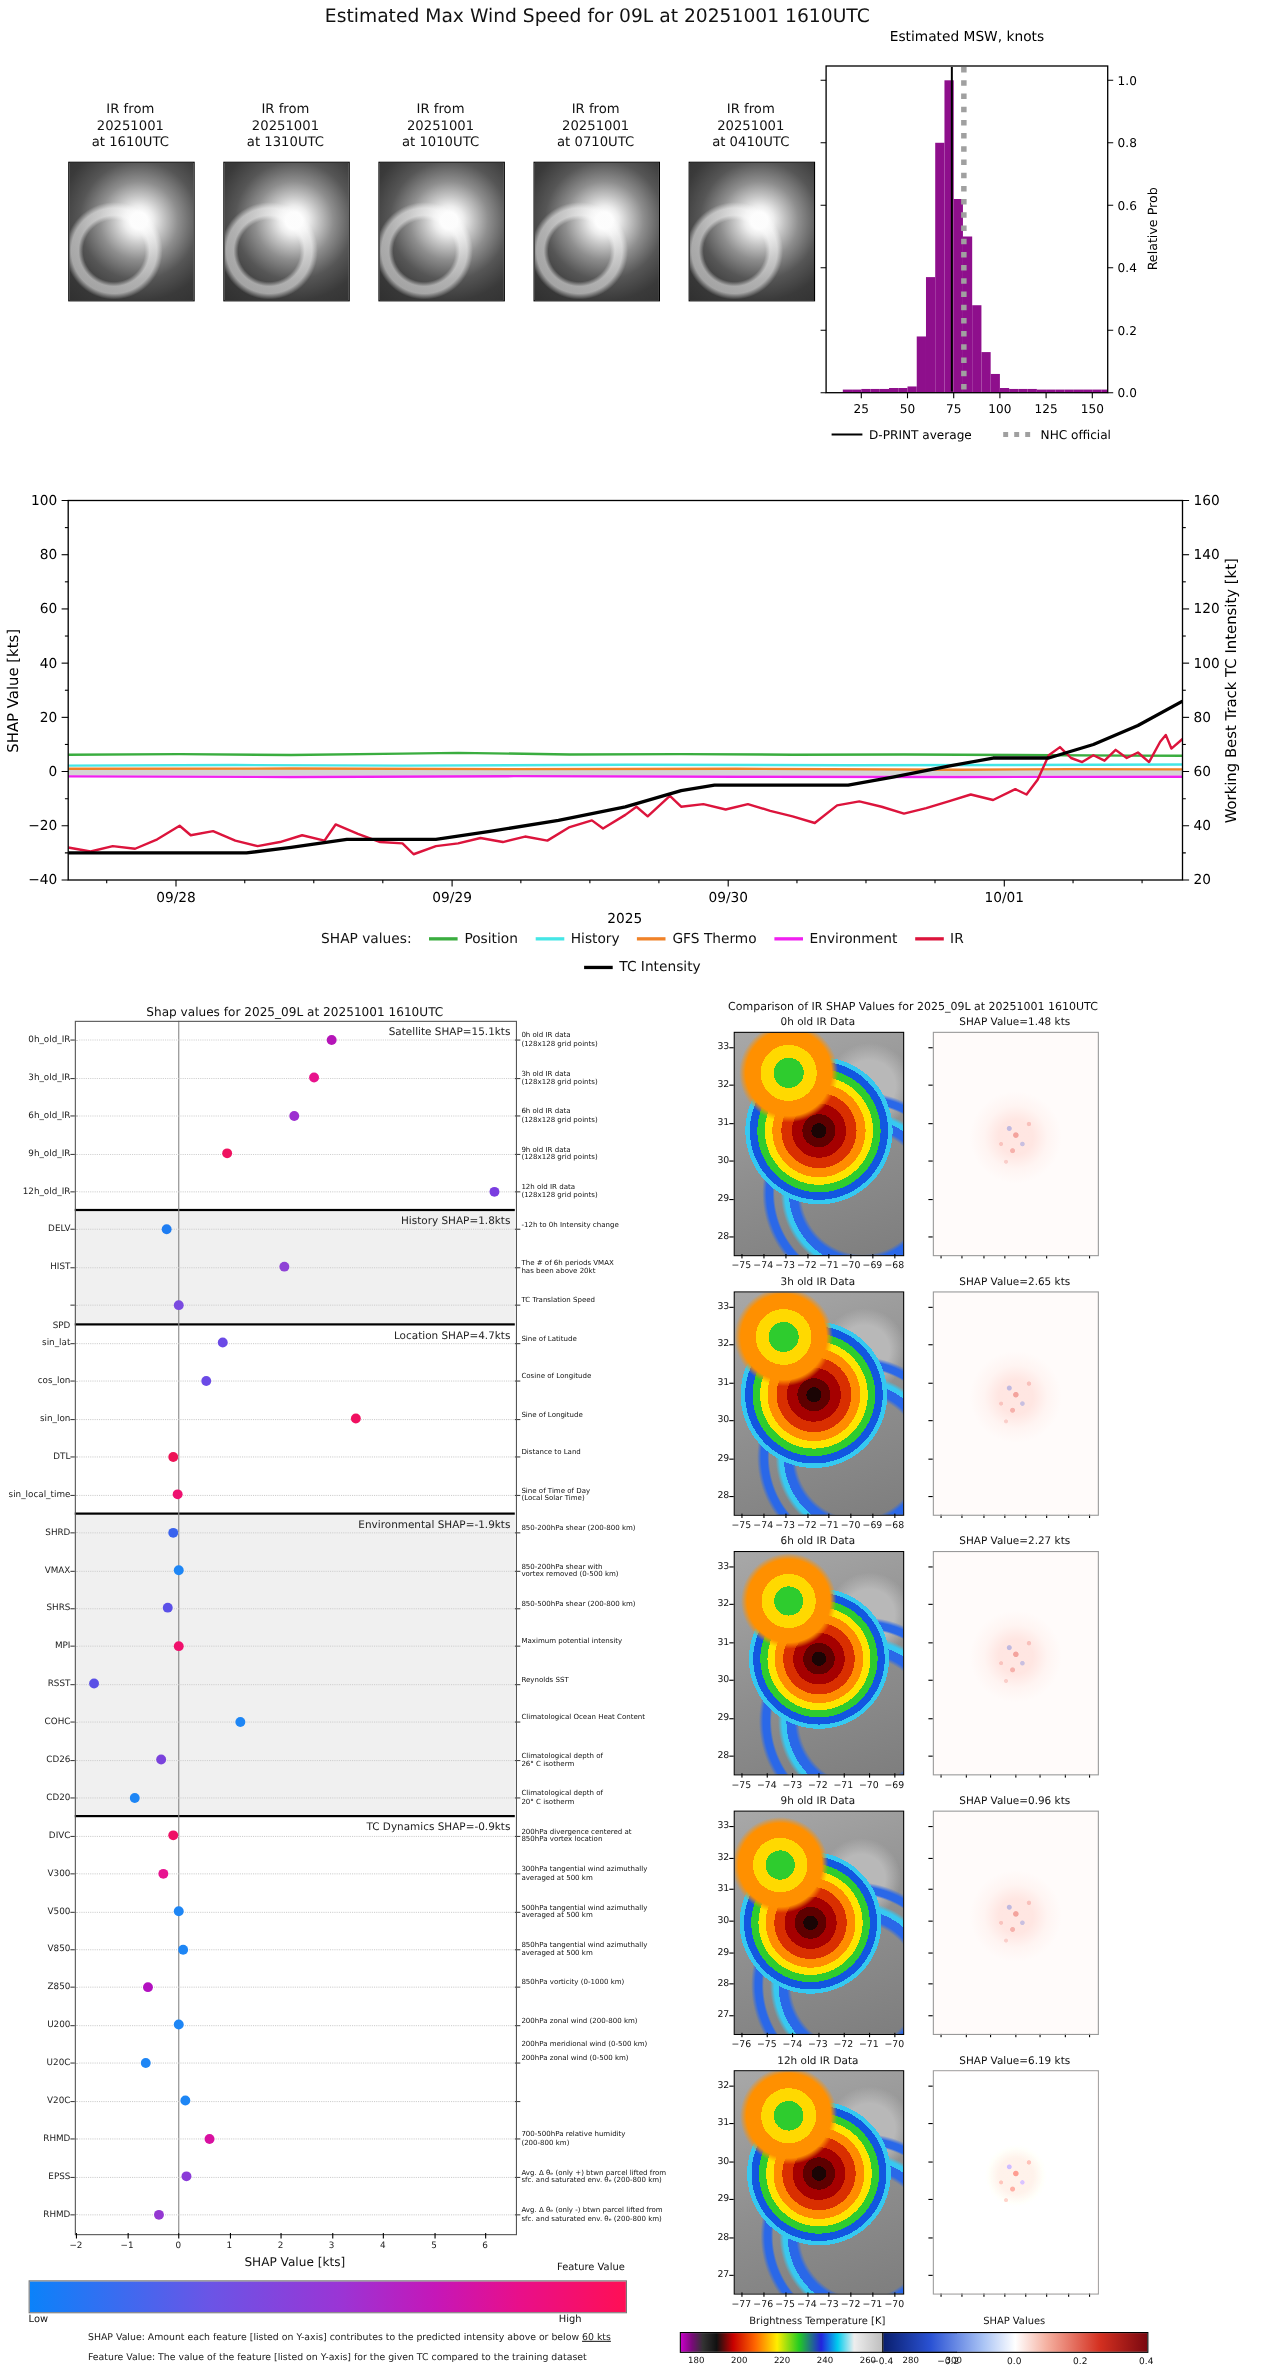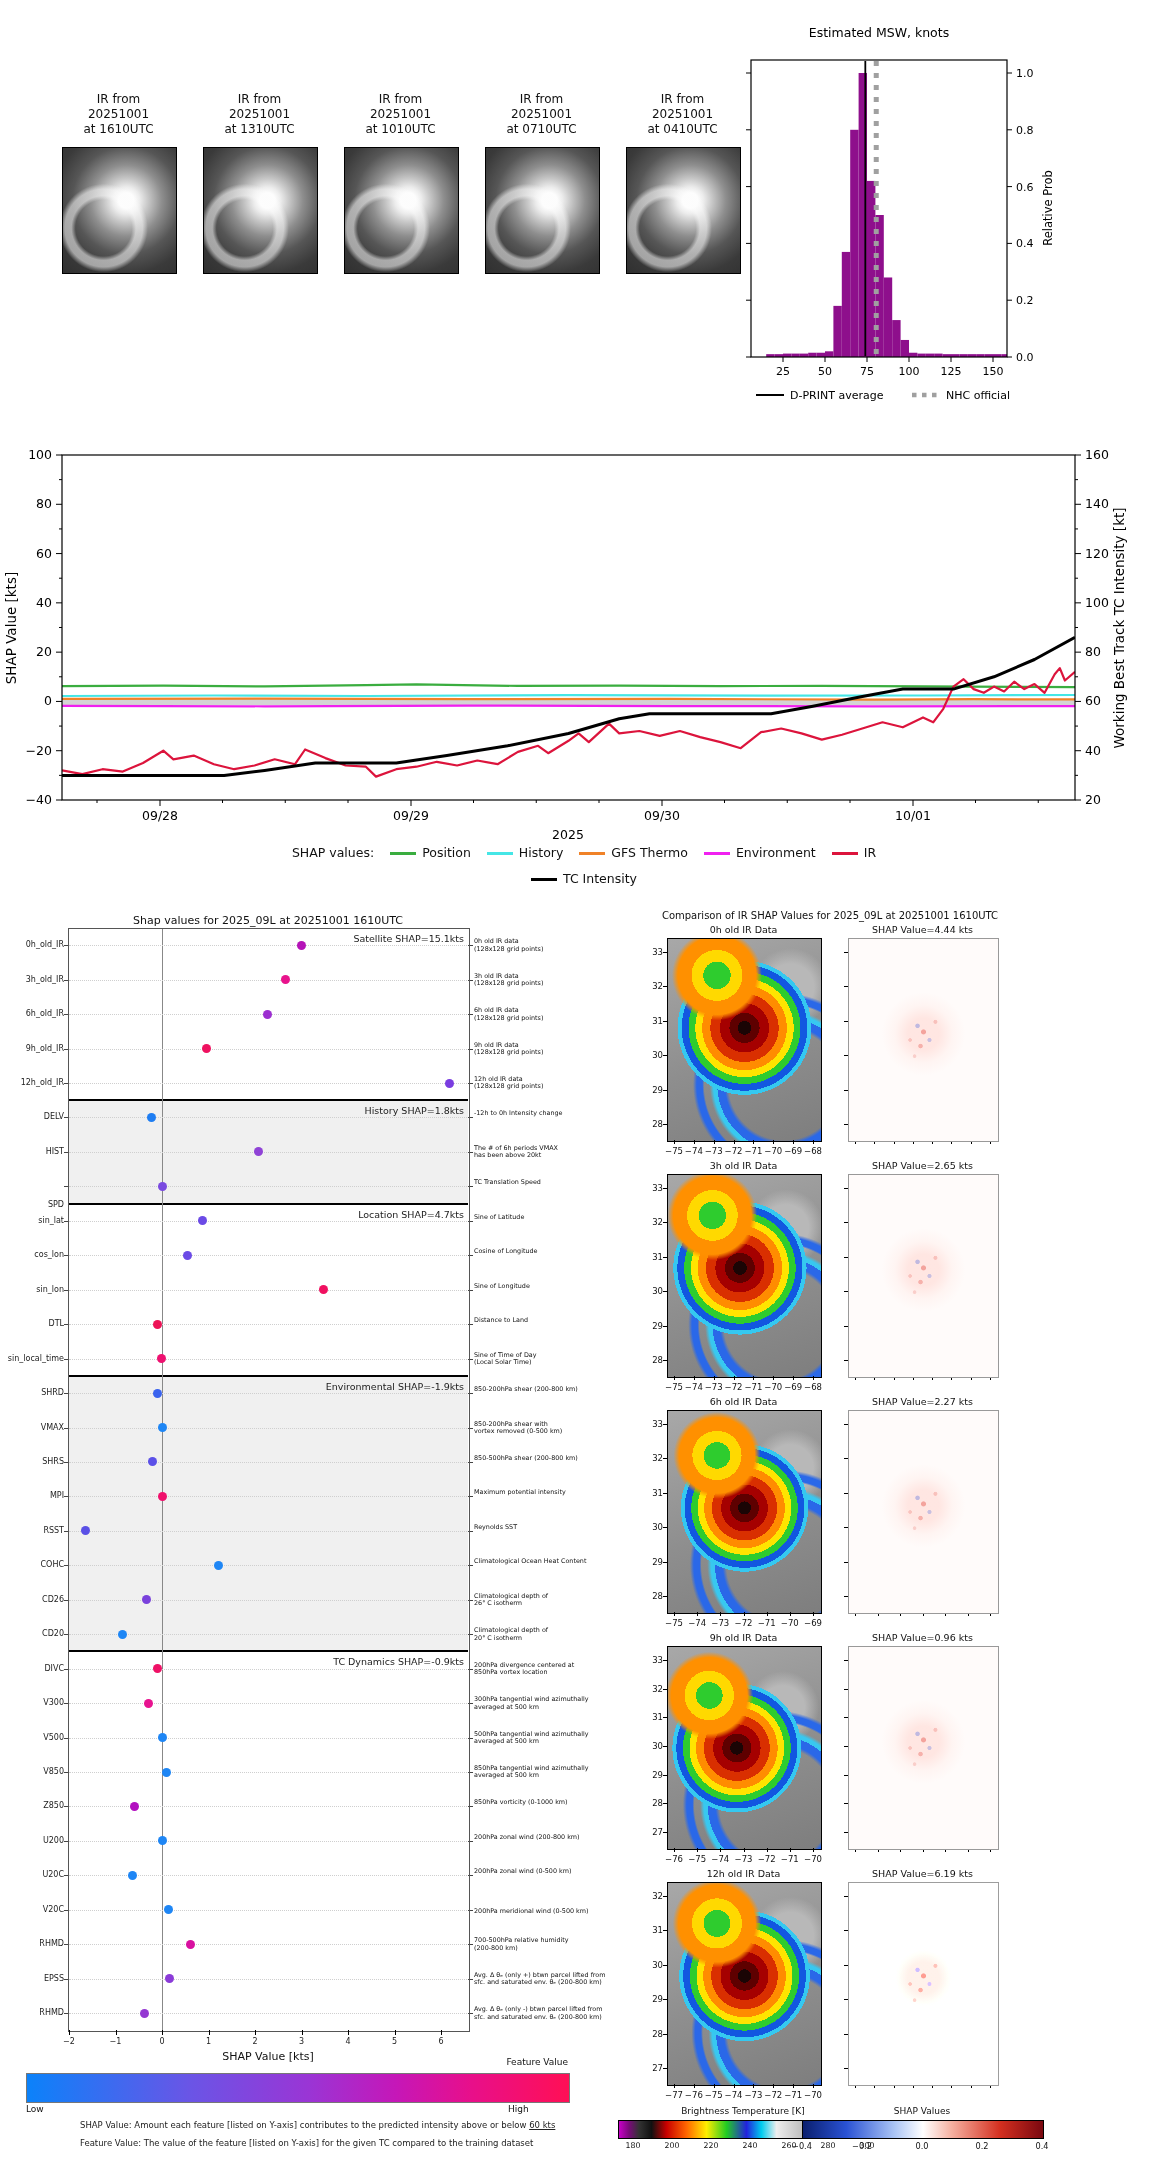--- a/index.html
+++ b/index.html
@@ -43,20 +43,21 @@
   .rowtitle{position:absolute;text-align:center;font-size:9.5px;color:#111;}
   .ul{text-decoration:underline;}
   .legend-row{position:absolute;left:0;width:1168px;display:flex;justify-content:center;align-items:center;gap:16px;font-size:12.5px;color:#111;}
   .legend-swatch{display:inline-block;width:26px;height:3px;margin-right:6px;vertical-align:middle;}
 </style>
 </head>
 <body>
 
 <div id="root">
 
+  <div class="abs" style="left:143px;top:5px;width:800px;text-align:center;font-size:17px;color:#111;">Estimated Max Wind Speed for 09L at 20251001 1610UTC</div>
   <div id="thumbs" class="abs" style="left:0;top:0;">
       <div class="thumb-cap" style="left: 62px; top: 92px;">
         <div>IR from</div>
         <div>20251001</div>
         <div>at 1610UTC</div>
       </div>
       <div class="thumb-img" style="left: 62px; top: 147px;"></div>
       <div class="thumb-cap" style="left: 203px; top: 92px;">
         <div>IR from</div>
         <div>20251001</div>
@@ -442,21 +443,21 @@
       <div class="abs dp-grid" style="left: 69px; top: 1875.38px; width: 398px;"></div>
       <div class="abs dp-label" style="left: 0px; top: 1870.38px;">U20C</div>
       <div class="abs" style="left: 64px; top: 1875.38px; width: 4px; height: 1px; background: rgb(68, 68, 68);"></div>
       <div class="abs" style="left: 468px; top: 1875.38px; width: 5px; height: 1px; background: rgb(68, 68, 68);"></div>
       <div class="abs dp-desc" style="left: 474px; top: 1868.38px;">200hPa zonal wind (0-500 km)</div>
       <div class="abs dp-dot" style="left: 128.205px; top: 1870.88px; background: rgb(30, 134, 245);"></div>
       <div class="abs dp-grid" style="left: 69px; top: 1909.83px; width: 398px;"></div>
       <div class="abs dp-label" style="left: 0px; top: 1904.83px;">V20C</div>
       <div class="abs" style="left: 64px; top: 1909.83px; width: 4px; height: 1px; background: rgb(68, 68, 68);"></div>
       <div class="abs" style="left: 468px; top: 1909.83px; width: 5px; height: 1px; background: rgb(68, 68, 68);"></div>
-      <div class="abs dp-desc" style="left: 474px; top: 1908px;">200hPa meridional wind (0-500 km)</div>
+      <div class="abs dp-desc" style="left: 474px; top: 1855px;">200hPa meridional wind (0-500 km)</div>
       <div class="abs dp-dot" style="left: 163.545px; top: 1905.33px; background: rgb(30, 134, 245);"></div>
       <div class="abs dp-grid" style="left: 69px; top: 1944.28px; width: 398px;"></div>
       <div class="abs dp-label" style="left: 0px; top: 1939.28px;">RHMD</div>
       <div class="abs" style="left: 64px; top: 1944.28px; width: 4px; height: 1px; background: rgb(68, 68, 68);"></div>
       <div class="abs" style="left: 468px; top: 1944.28px; width: 5px; height: 1px; background: rgb(68, 68, 68);"></div>
       <div class="abs dp-desc" style="left: 474px; top: 1937.28px;">700-500hPa relative humidity
 (200-800 km)</div>
       <div class="abs dp-dot" style="left: 185.865px; top: 1939.78px; background: rgb(216, 16, 160);"></div>
       <div class="abs dp-grid" style="left: 69px; top: 1978.73px; width: 398px;"></div>
       <div class="abs dp-label" style="left: 0px; top: 1973.72px;">EPSS</div>
@@ -497,21 +498,21 @@
   <div class="abs" style="left:26px;top:2057px;width:542px;text-align:right;font-size:9px;color:#111;">Feature Value</div>
   <div class="cb-left"></div>
   <div class="abs" style="left:26px;top:2104px;font-size:9px;color:#111;">Low</div>
   <div class="abs" style="left:508px;top:2104px;width:70px;font-size:9px;color:#111;">High</div>
   <div class="abs" style="left:80px;top:2120px;width:620px;font-size:8.5px;color:#222;"><span>SHAP Value: Amount each feature [listed on Y-axis] contributes to the predicted intensity above or below </span><span class="ul">60 kts</span></div>
   <div class="abs" style="left:80px;top:2138px;width:620px;font-size:8.5px;color:#222;">Feature Value: The value of the feature [listed on Y-axis] for the given TC compared to the training dataset</div>
 
   <div class="abs" style="left:595px;top:910px;width:470px;text-align:center;font-size:10px;color:#111;">Comparison of IR SHAP Values for 2025_09L at 20251001 1610UTC</div>
   <div id="comparison" class="abs" style="left:0;top:0;">
       <div class="abs rowtitle" style="left: 667px; top: 924px; width: 153px;">0h old IR Data</div>
-      <div class="abs rowtitle" style="left: 848px; top: 924px; width: 149px;">SHAP Value=4.44 kts</div>
+      <div class="abs rowtitle" style="left: 848px; top: 924px; width: 149px;">SHAP Value=1.48 kts</div>
       <div class="irmap" style="left: 667px; top: 938px; width: 153px; height: 202px; background: radial-gradient(circle at 32% 18%, rgb(46, 204, 46) 0px, rgb(46, 204, 46) 7%, rgb(255, 217, 0) 7%, rgb(255, 217, 0) 13%, rgb(255, 144, 0) 13%, rgb(255, 144, 0) 20%, rgba(0, 0, 0, 0) 23%), radial-gradient(circle at 50% 44%, rgb(26, 5, 5) 0px, rgb(26, 5, 5) 5%, rgb(94, 0, 0) 5%, rgb(94, 0, 0) 11%, rgb(165, 0, 0) 11%, rgb(165, 0, 0) 18%, rgb(217, 47, 0) 18%, rgb(217, 47, 0) 25%, rgb(255, 140, 0) 25%, rgb(255, 140, 0) 31%, rgb(255, 228, 0) 31%, rgb(255, 228, 0) 36%, rgb(46, 204, 46) 36%, rgb(46, 204, 46) 41%, rgb(18, 87, 224) 41%, rgb(18, 87, 224) 46%, rgb(53, 200, 240) 46%, rgb(53, 200, 240) 49%, rgba(0, 0, 0, 0) 49%), radial-gradient(circle at 76% 72%, rgba(0, 0, 0, 0) 0px, rgba(0, 0, 0, 0) 30%, rgb(42, 104, 232) 32%, rgb(42, 104, 232) 36%, rgb(56, 200, 240) 36%, rgb(56, 200, 240) 38%, rgba(0, 0, 0, 0) 40%, rgba(0, 0, 0, 0) 43%, rgb(42, 104, 232) 44%, rgb(42, 104, 232) 47%, rgba(0, 0, 0, 0) 49%), radial-gradient(circle at 80% 24%, rgb(184, 184, 184) 0px, rgb(184, 184, 184) 12%, rgba(0, 0, 0, 0) 20%), linear-gradient(160deg, rgb(168, 168, 168), rgb(142, 142, 142) 55%, rgb(126, 126, 126));"></div>
       <div class="abs map-lat" style="left: 637px; top: 947px;">33</div>
       <div class="abs" style="left: 663px; top: 952px; width: 4px; height: 1px; background: rgb(0, 0, 0);"></div>
       <div class="abs" style="left: 844px; top: 952px; width: 4px; height: 1px; background: rgb(0, 0, 0);"></div>
       <div class="abs map-lat" style="left: 637px; top: 981.4px;">32</div>
       <div class="abs" style="left: 663px; top: 986.4px; width: 4px; height: 1px; background: rgb(0, 0, 0);"></div>
       <div class="abs" style="left: 844px; top: 986.4px; width: 4px; height: 1px; background: rgb(0, 0, 0);"></div>
       <div class="abs map-lat" style="left: 637px; top: 1015.8px;">31</div>
       <div class="abs" style="left: 663px; top: 1020.8px; width: 4px; height: 1px; background: rgb(0, 0, 0);"></div>
       <div class="abs" style="left: 844px; top: 1020.8px; width: 4px; height: 1px; background: rgb(0, 0, 0);"></div>

